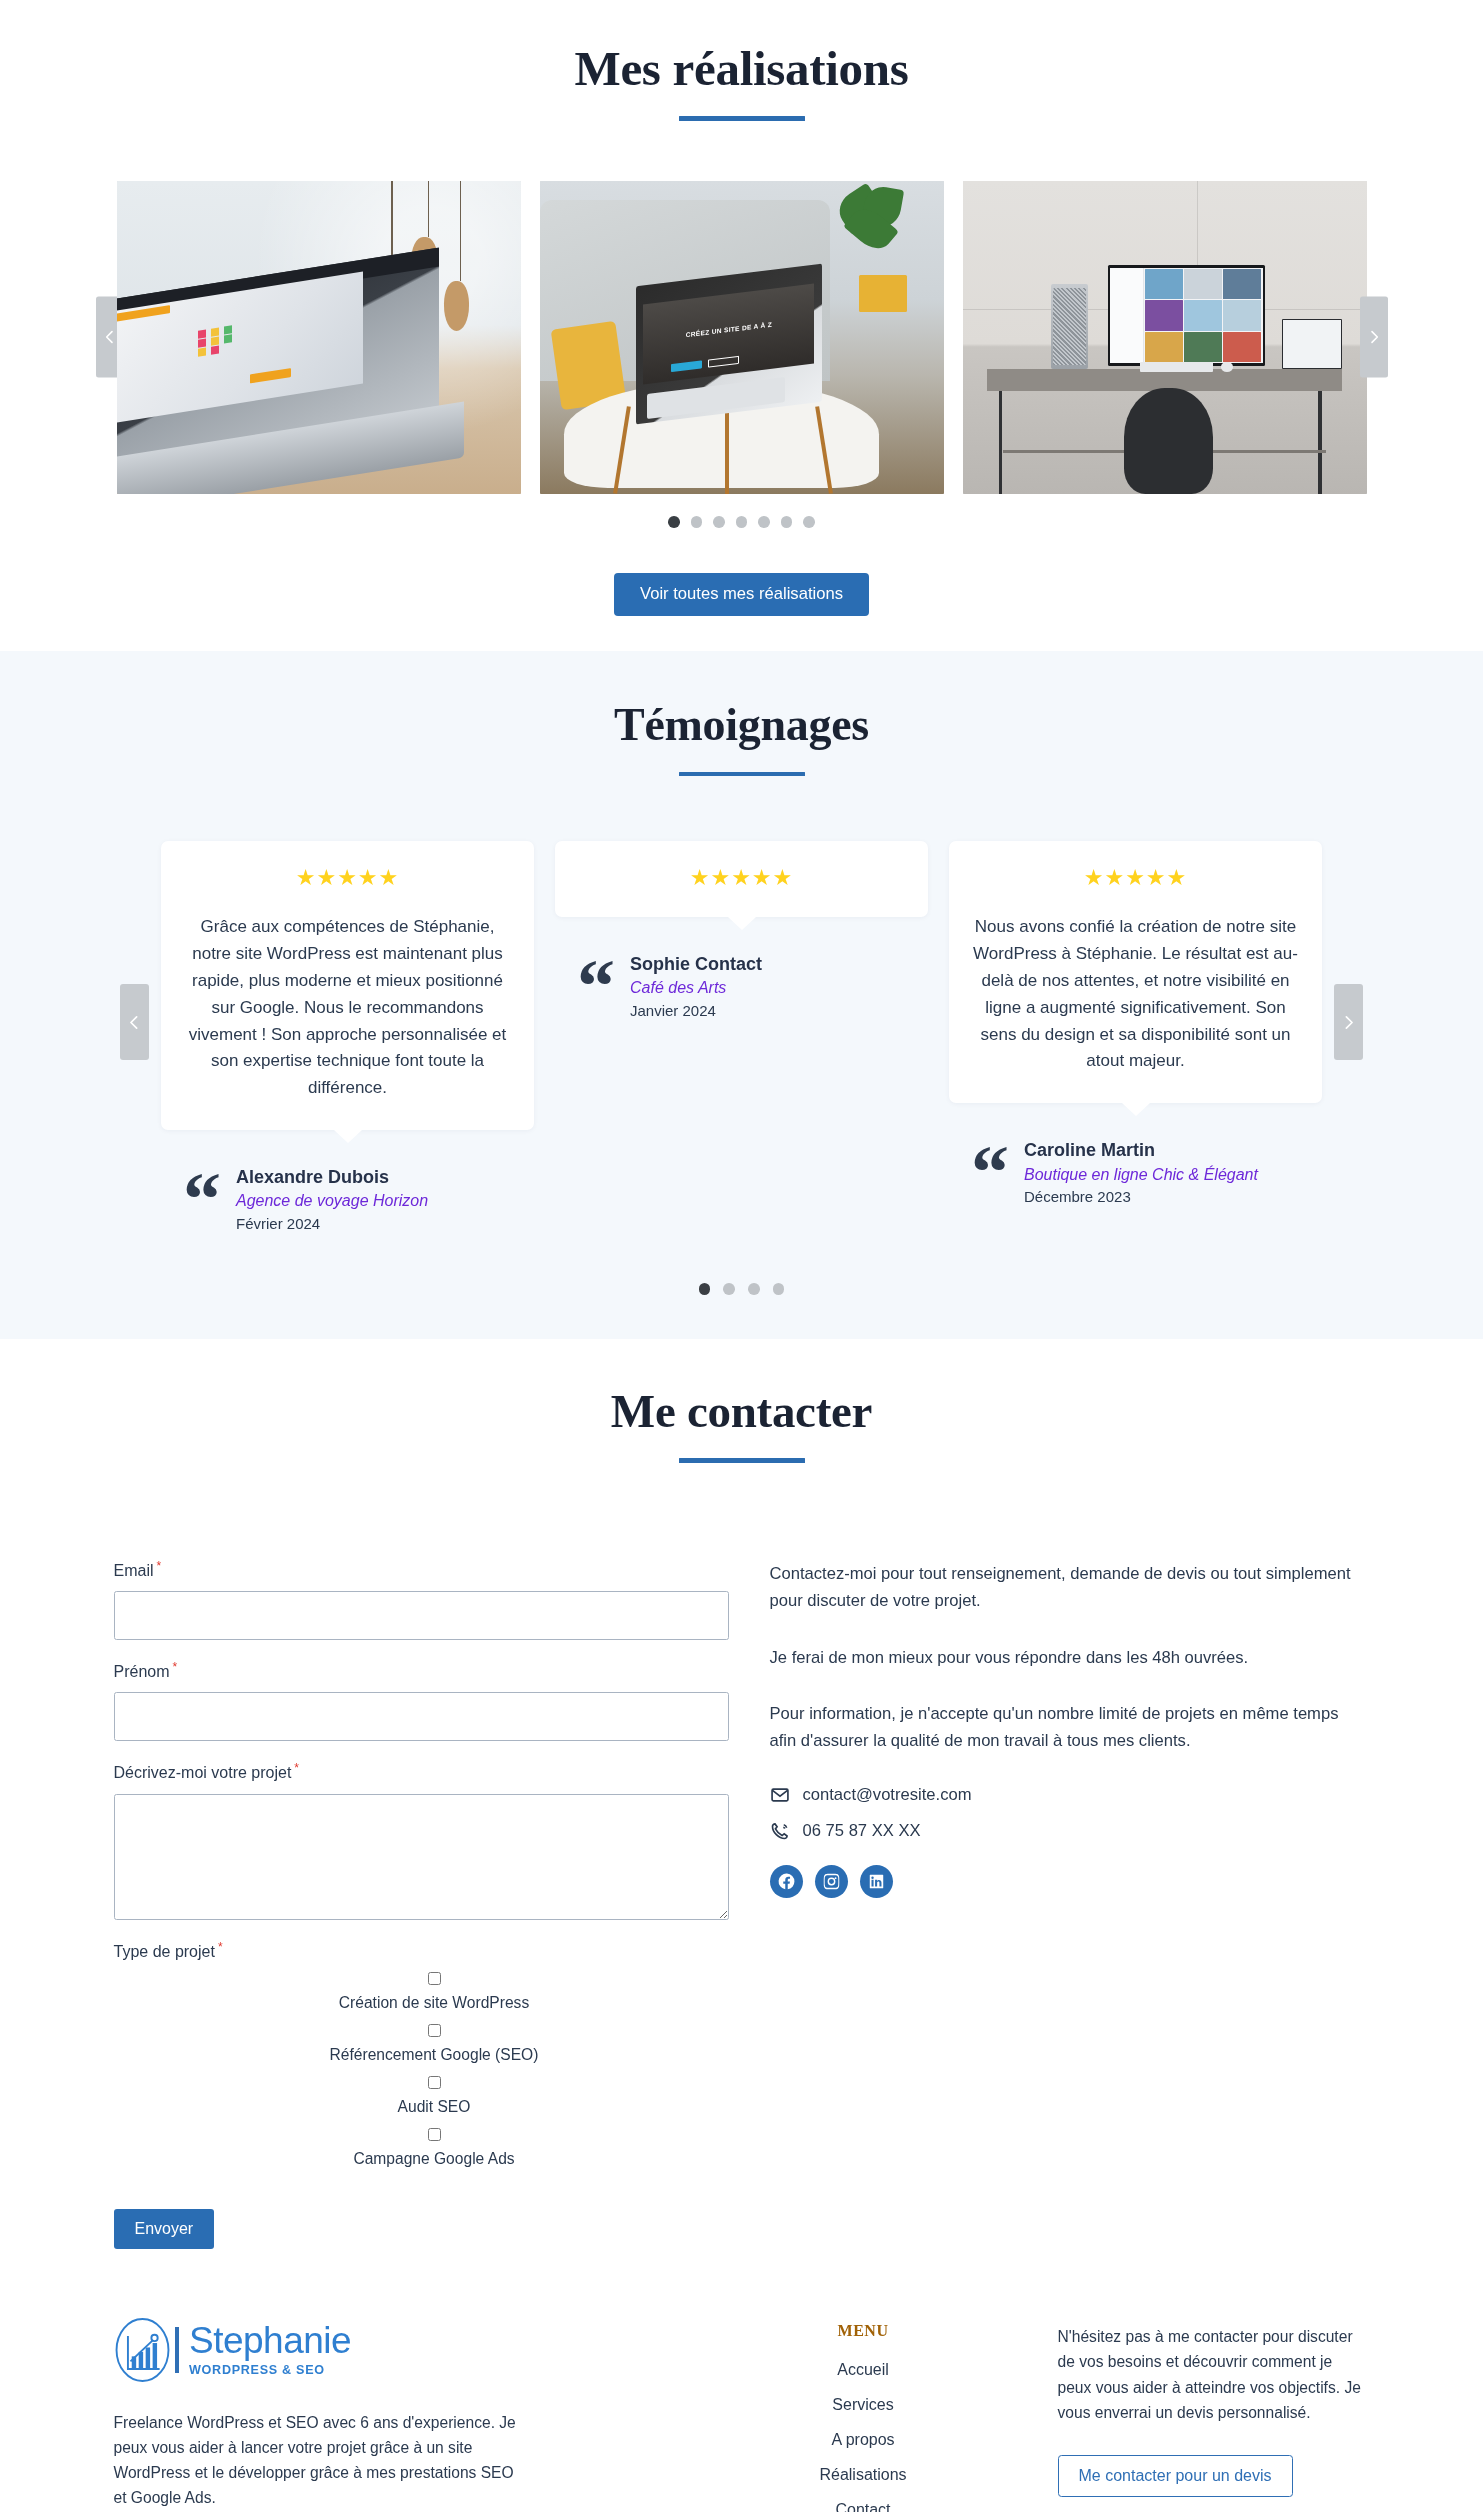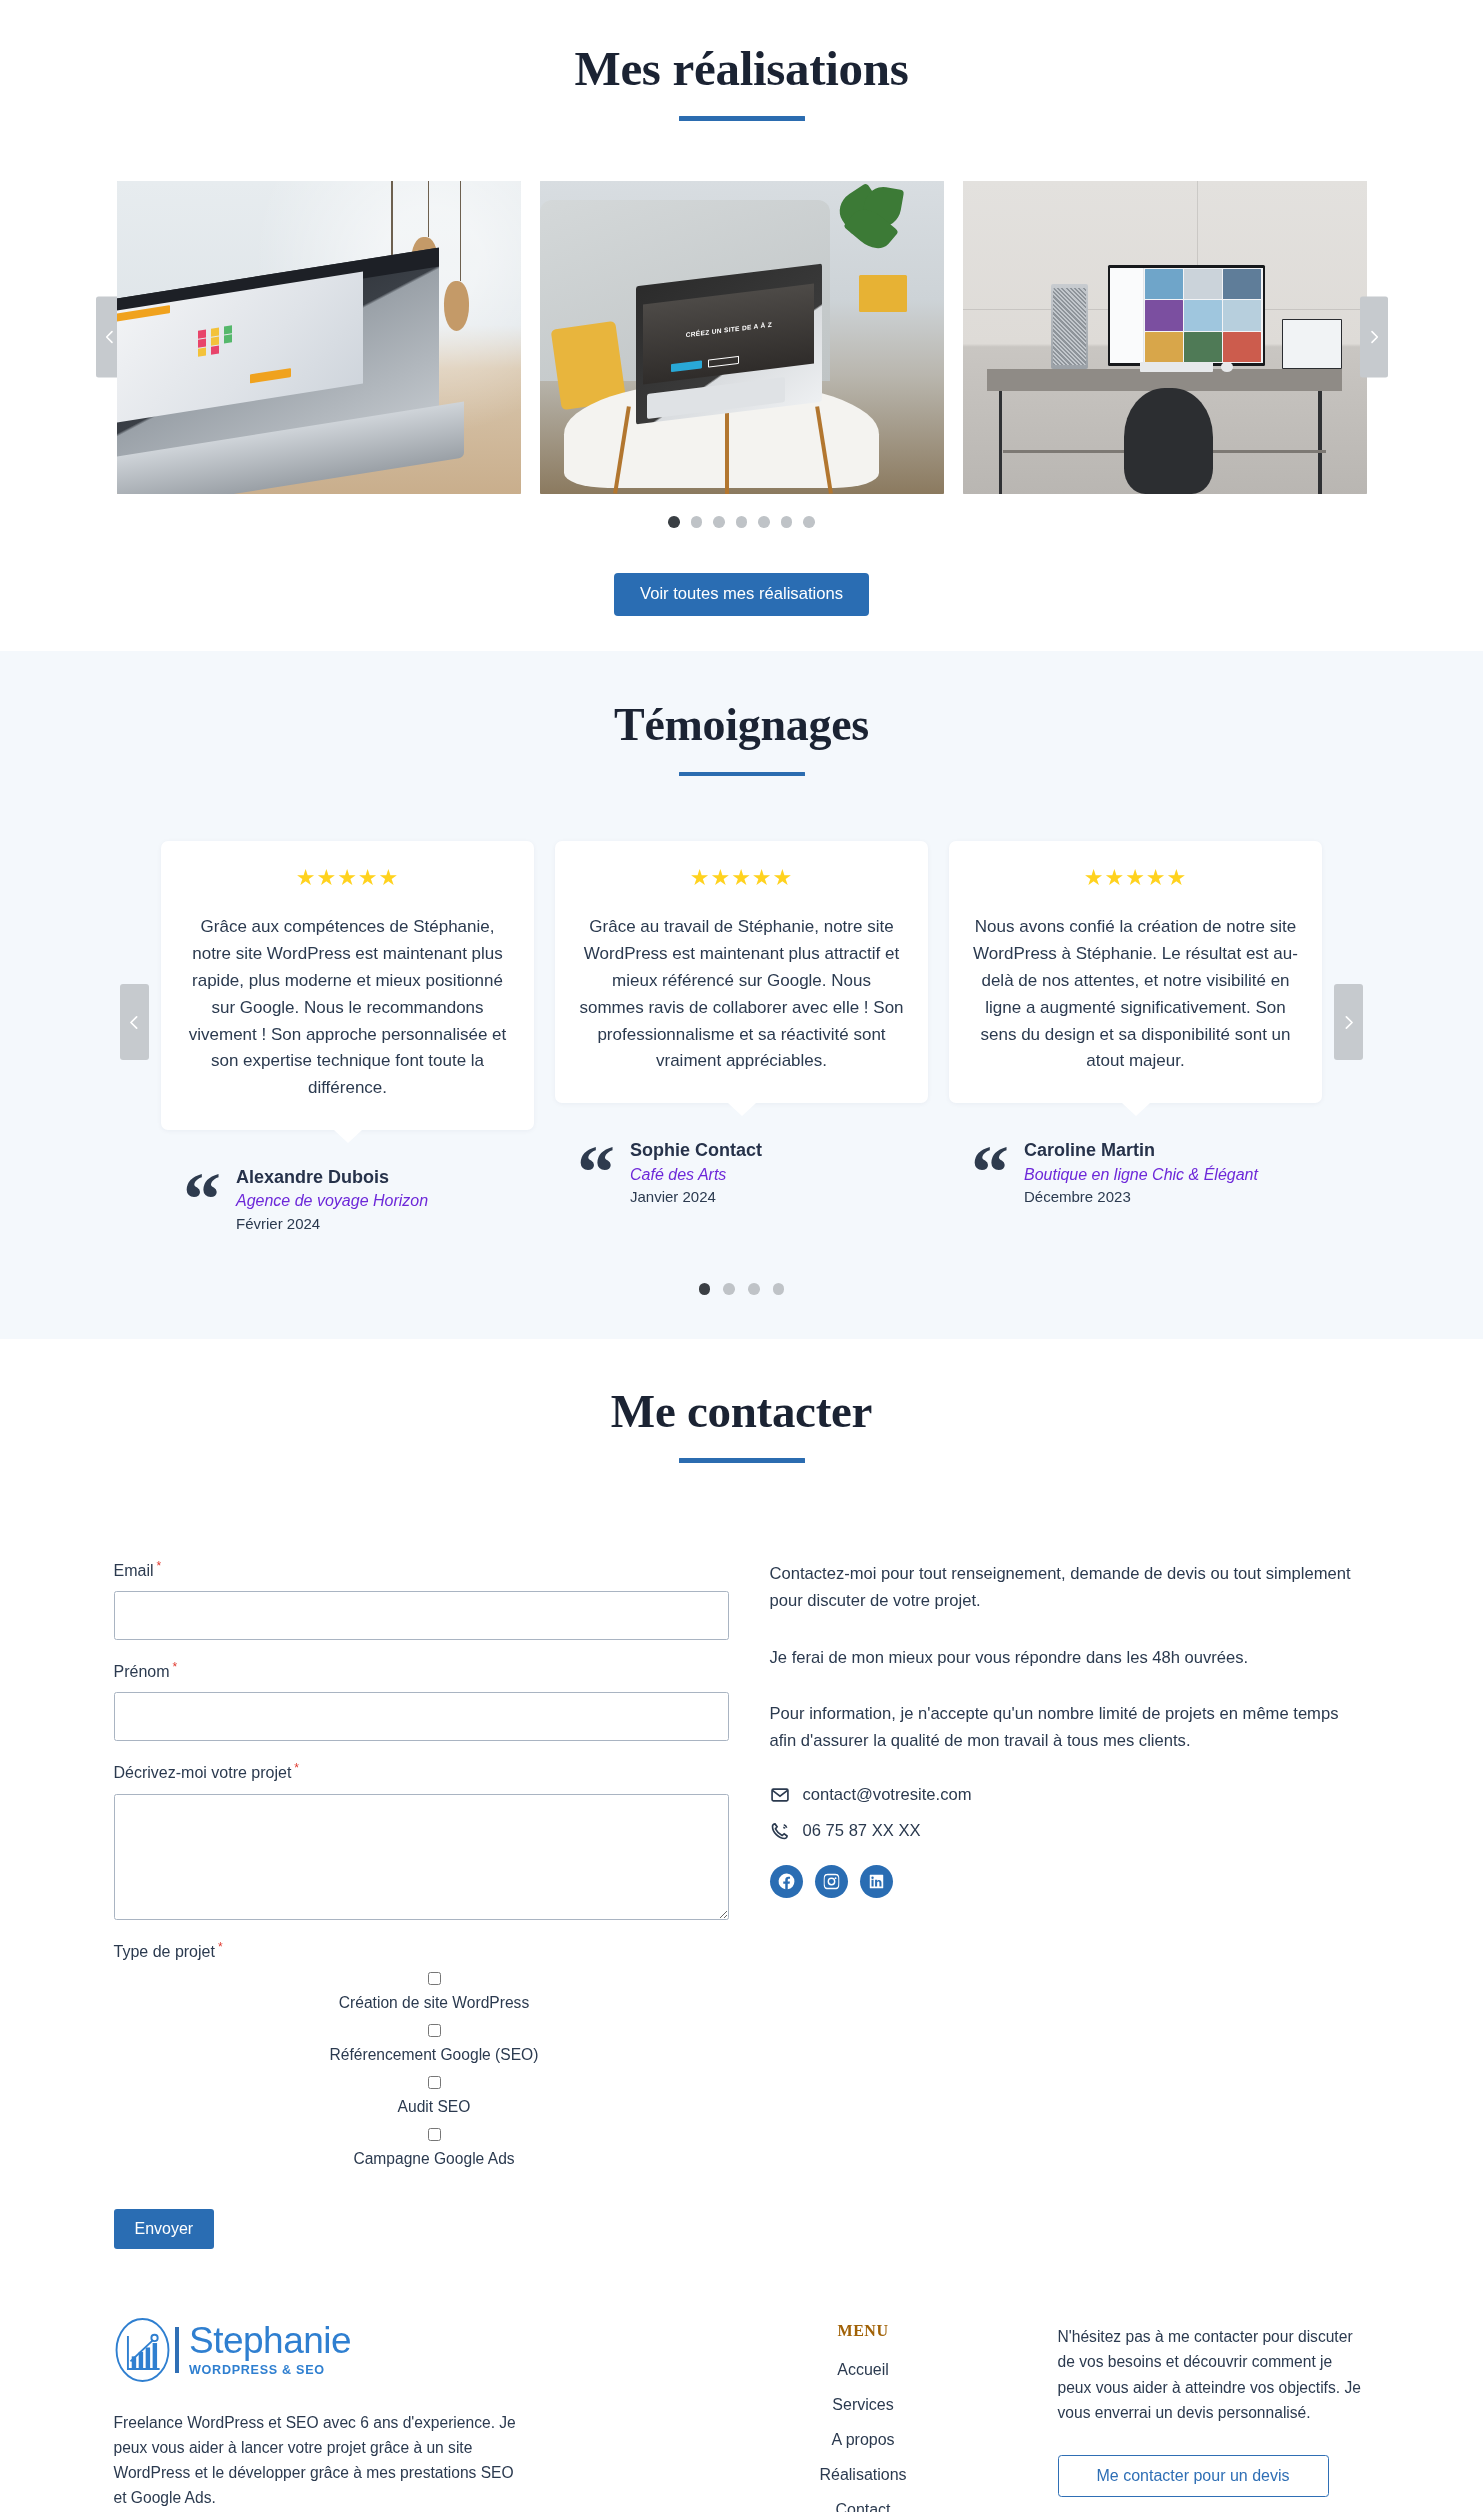--- a/index.html
+++ b/index.html
@@ -247,21 +247,21 @@
     font-family:"Liberation Serif", serif;font-weight:700;font-size:16px;
     color:#a16207;letter-spacing:0.5px;margin:0 0 21px 0;
   }
   .menu-link{display:block;font-size:16px;color:#2b3a4f;margin-bottom:17px;text-decoration:none;cursor:pointer;}
   .foot-right{padding-top:7px;}
   .foot-right p{font-size:15.6px;line-height:1.62;color:#2b3a4f;margin:0 0 30px 0;max-width:515px;}
   .btn-outline{
     display:inline-block;background:#fff;color:var(--blue-link);
     border:1.5px solid var(--blue-link);border-radius:3.5px;
     font-family:"Liberation Sans", sans-serif;font-size:16px;
-    padding:12px 38px;cursor:pointer;line-height:1;
+    padding:12px 20px;cursor:pointer;line-height:1;
   }
   .copyright{
     text-align:center;font-size:13.6px;color:#39445a;
     padding:55px 0 20px 0;
   }
 </style>
 </head>
 <body>
 
 <div class="wrap">
@@ -414,21 +414,20 @@
               <div class="a-name">Alexandre Dubois</div>
               <div class="a-role">Agence de voyage Horizon</div>
               <div class="a-date">Février 2024</div>
             </div>
           </div>
         </div>
 
         <div class="tst-col">
           <div class="tst-card">
             <div class="stars">★★★★★</div>
-            <p class="tst-text">Grâce au travail de Stéphanie, notre site WordPress est maintenant plus attractif et mieux référencé sur Google. Nous sommes ravis de collaborer avec elle ! Son professionnalisme et sa réactivité sont vraiment appréciables.</p>
           </div>
           <div class="tst-author">
             <span class="quote-mark">“</span>
             <div>
               <div class="a-name">Sophie Contact</div>
               <div class="a-role">Café des Arts</div>
               <div class="a-date">Janvier 2024</div>
             </div>
           </div>
         </div>

